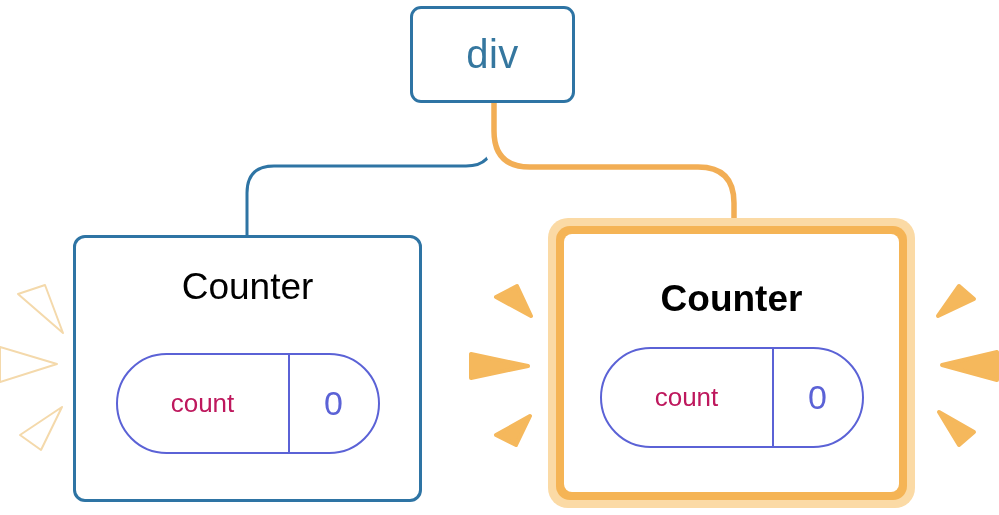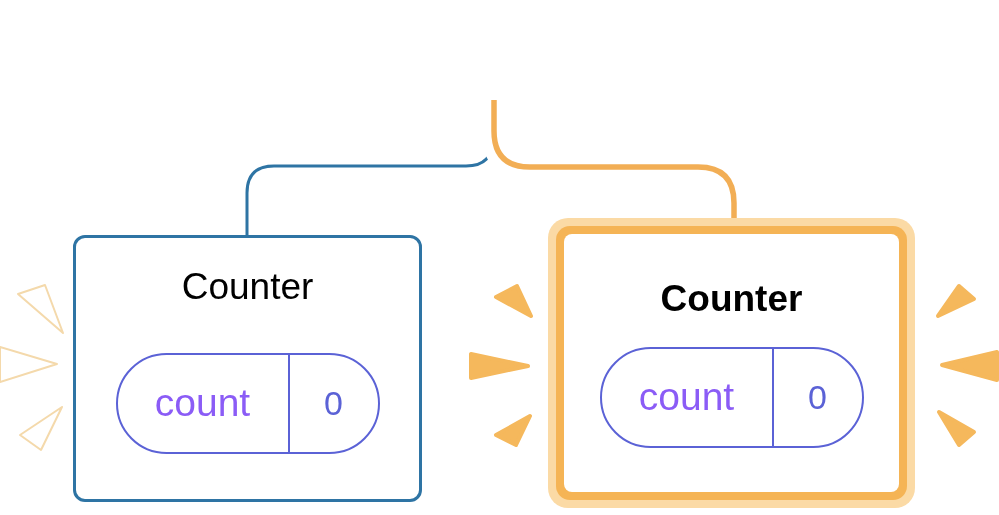--- a/index.html
+++ b/index.html
@@ -86,22 +86,22 @@
     border-radius: 52px;
     display: flex;
     overflow: hidden;
     background: #ffffff;
   }
   .card-plain .state-pill { margin-top: 44px; }
   .card-highlight-inner .state-pill { margin-top: 26px; }
   .state-key-cell {
     flex: 1;
     display: flex; align-items: center; justify-content: center;
-    font-size: 39px;
-    color: #8b5cf6;
+    font-size: 26px;
+    color: #be185d;
   }
   .state-value-cell {
     width: 90px;
     box-sizing: border-box;
     border-left: 2.5px solid #5b62d6;
     display: flex; align-items: center; justify-content: center;
     font-size: 34px;
     color: #5b62d6;
   }
 </style>
@@ -124,20 +124,23 @@
 
     <polygon points="496,297 517,286 531,316" fill="#f5b85c" stroke="#f5b85c" stroke-width="4" stroke-linejoin="round"></polygon>
     <polygon points="471,354 471,378 528,366" fill="#f5b85c" stroke="#f5b85c" stroke-width="4" stroke-linejoin="round"></polygon>
     <polygon points="496,435 516,445 530,416" fill="#f5b85c" stroke="#f5b85c" stroke-width="4" stroke-linejoin="round"></polygon>
 
     <polygon points="938,316 959,286 974,299" fill="#f5b85c" stroke="#f5b85c" stroke-width="4" stroke-linejoin="round"></polygon>
     <polygon points="942,365 997,352 997,380" fill="#f5b85c" stroke="#f5b85c" stroke-width="4" stroke-linejoin="round"></polygon>
     <polygon points="939,412 959,445 974,432" fill="#f5b85c" stroke="#f5b85c" stroke-width="4" stroke-linejoin="round"></polygon>
   </svg>
 
+  <div class="root-node">
+    <span class="label">div</span>
+  </div>
 
   <div class="card-plain">
     <div class="counter-title">Counter</div>
     <div class="state-pill">
       <div class="state-key-cell">count</div>
       <div class="state-value-cell">0</div>
     </div>
   </div>
 
   <div class="card-highlight-outer">

